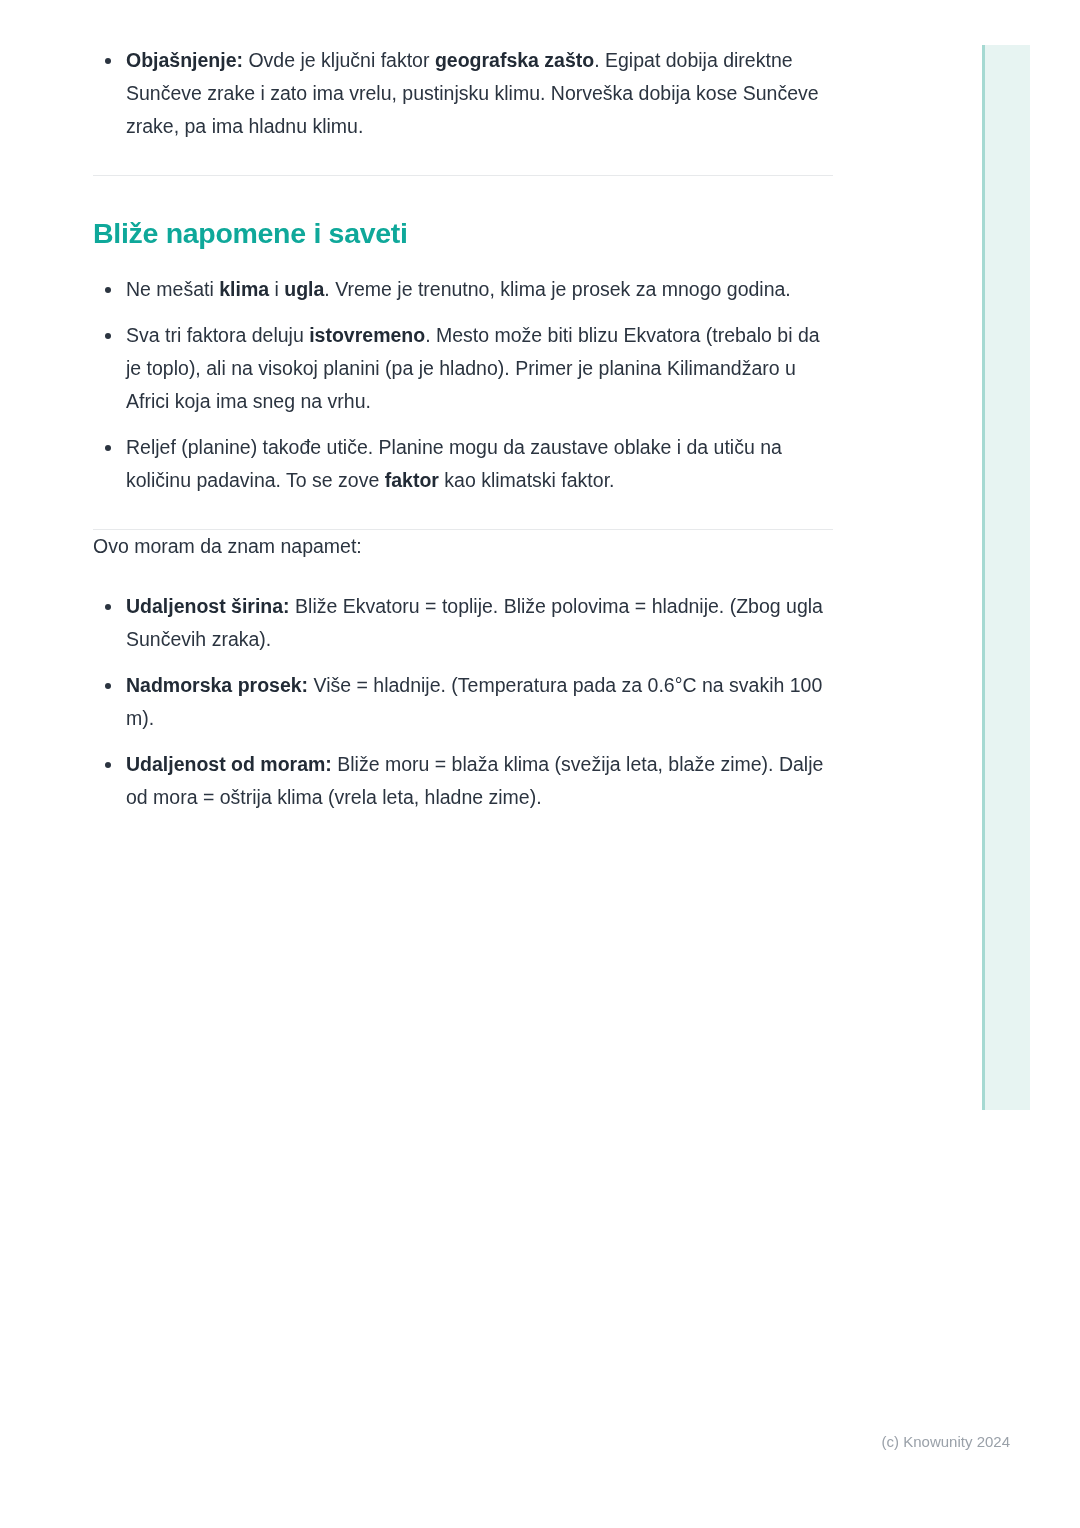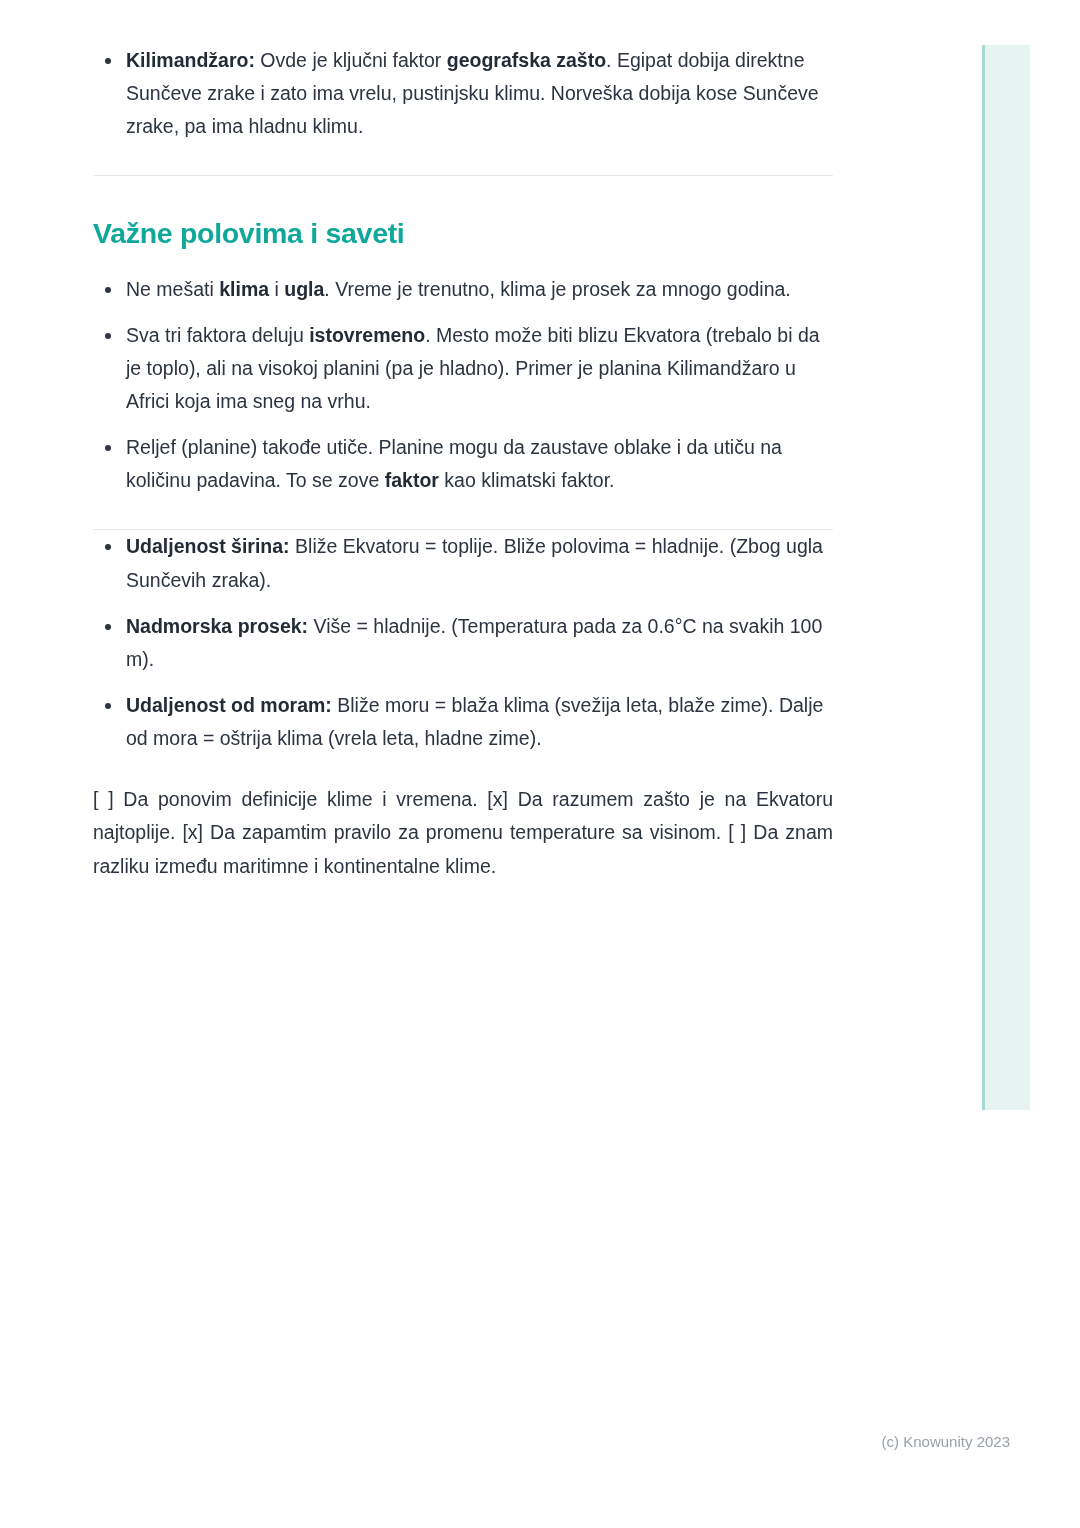--- a/index.html
+++ b/index.html
@@ -38,33 +38,33 @@
   .footer-credit{
     position:absolute;right:70px;bottom:78px;
     font-size:15px;color:var(--muted);
   }
 </style>
 </head>
 <body>
 
 <div class="content">
     <ul class="bullets">
-      <li><strong>Kilimandžaro:</strong> Ovde je ključni faktor <strong>geografska zašto</strong>. Egipat dobija direktne Sunčeve zrake i zato ima vrelu, pustinjsku klimu. Norveška dobija kose Sunčeve zrake, pa ima hladnu klimu.</li>
+      <li><strong>Objašnjenje:</strong> Ovde je ključni faktor <strong>geografska zašto</strong>. Egipat dobija direktne Sunčeve zrake i zato ima vrelu, pustinjsku klimu. Norveška dobija kose Sunčeve zrake, pa ima hladnu klimu.</li>
     </ul>
     <div class="divider"></div>
-    <h2 class="heading">Važne polovima i saveti</h2>
+    <h2 class="heading">Bliže napomene i saveti</h2>
     <ul class="bullets">
       <li>Ne mešati <strong>klima</strong> i <strong>ugla</strong>. Vreme je trenutno, klima je prosek za mnogo godina.</li>
       <li>Sva tri faktora deluju <strong>istovremeno</strong>. Mesto može biti blizu Ekvatora (trebalo bi da je toplo), ali na visokoj planini (pa je hladno). Primer je planina Kilimandžaro u Africi koja ima sneg na vrhu.</li>
       <li>Reljef (planine) takođe utiče. Planine mogu da zaustave oblake i da utiču na količinu padavina. To se zove <strong>faktor</strong> kao klimatski faktor.</li>
     </ul>
     <div class="divider"></div>
+    <p class="para">Ovo moram da znam napamet:</p>
     <ul class="bullets">
       <li><strong>Udaljenost širina:</strong> Bliže Ekvatoru = toplije. Bliže polovima = hladnije. (Zbog ugla Sunčevih zraka).</li>
       <li><strong>Nadmorska prosek:</strong> Više = hladnije. (Temperatura pada za 0.6°C na svakih 100 m).</li>
       <li><strong>Udaljenost od moram:</strong> Bliže moru = blaža klima (svežija leta, blaže zime). Dalje od mora = oštrija klima (vrela leta, hladne zime).</li>
     </ul>
-    <p class="para justify">[ ] Da ponovim definicije klime i vremena. [x] Da razumem zašto je na Ekvatoru najtoplije. [x] Da zapamtim pravilo za promenu temperature sa visinom. [ ] Da znam razliku između maritimne i kontinentalne klime.</p>
   </div>
 
 <div class="right-accent-bar"></div>
 
-<div class="footer-credit">(c) Knowunity 2023</div>
+<div class="footer-credit">(c) Knowunity 2024</div>
 
 </body></html>

